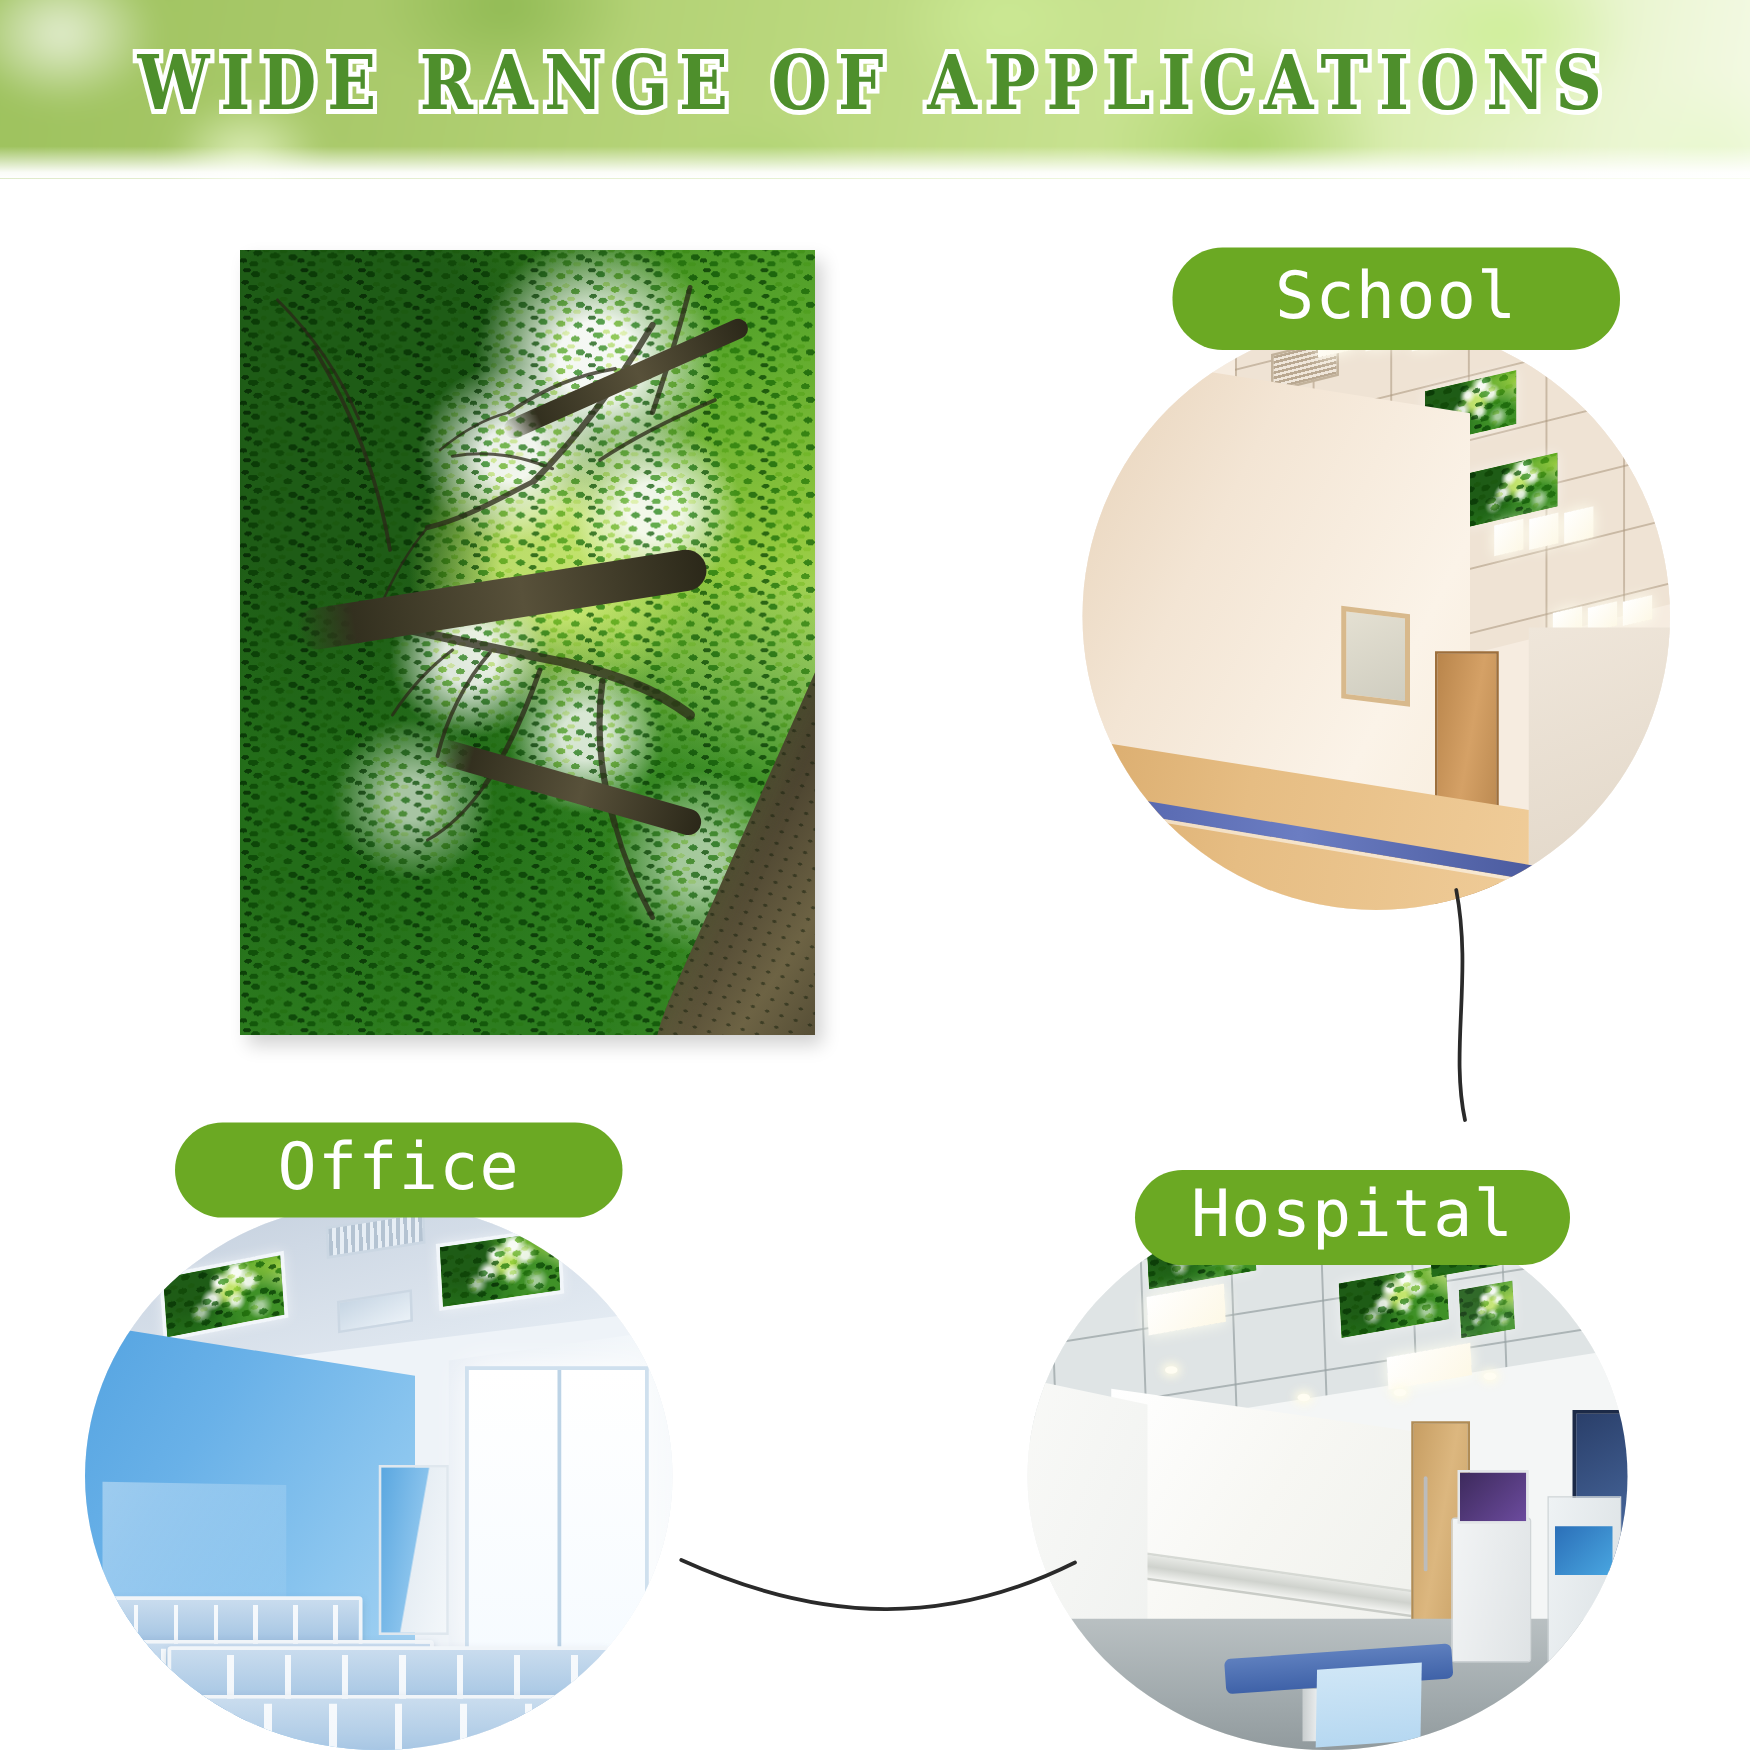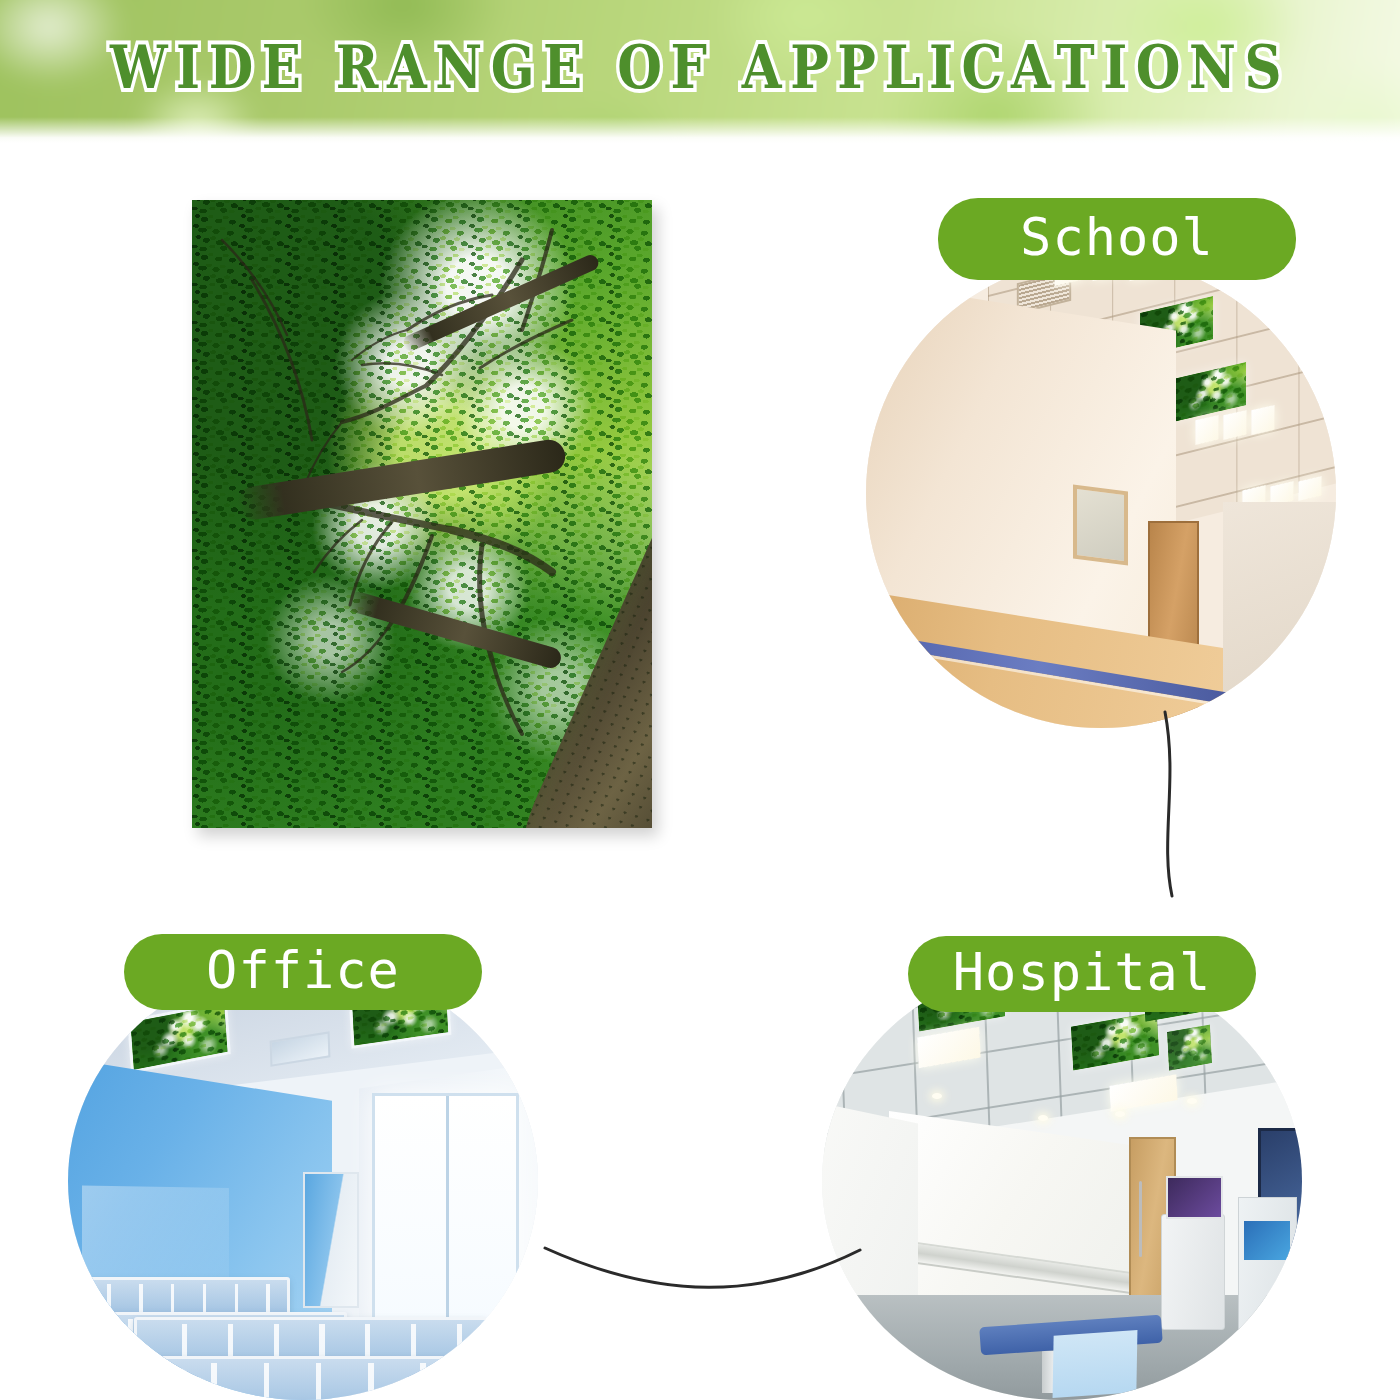--- a/index.html
+++ b/index.html
@@ -481,21 +481,21 @@
     font-size: 52px;
     line-height: 1;
     display: flex;
     align-items: center;
     justify-content: center;
     padding-bottom: 4px;
     letter-spacing: 1px;
     z-index: 5;
   }
   #label-school   { left: 938px; top: 198px;  width: 358px; height: 78px; }
-  #label-office   { left: 124px; top: 898px;  width: 358px; height: 72px; margin-top: 36px; }
+  #label-office   { left: 140px; top: 898px;  width: 358px; height: 72px; }
   #label-hospital { left: 908px; top: 936px;  width: 348px; height: 72px; }
 
   
   #connectors {
     position: absolute;
     left: 0; top: 0;
     width: 1400px; height: 1400px;
     pointer-events: none;
     z-index: 4;
   }

